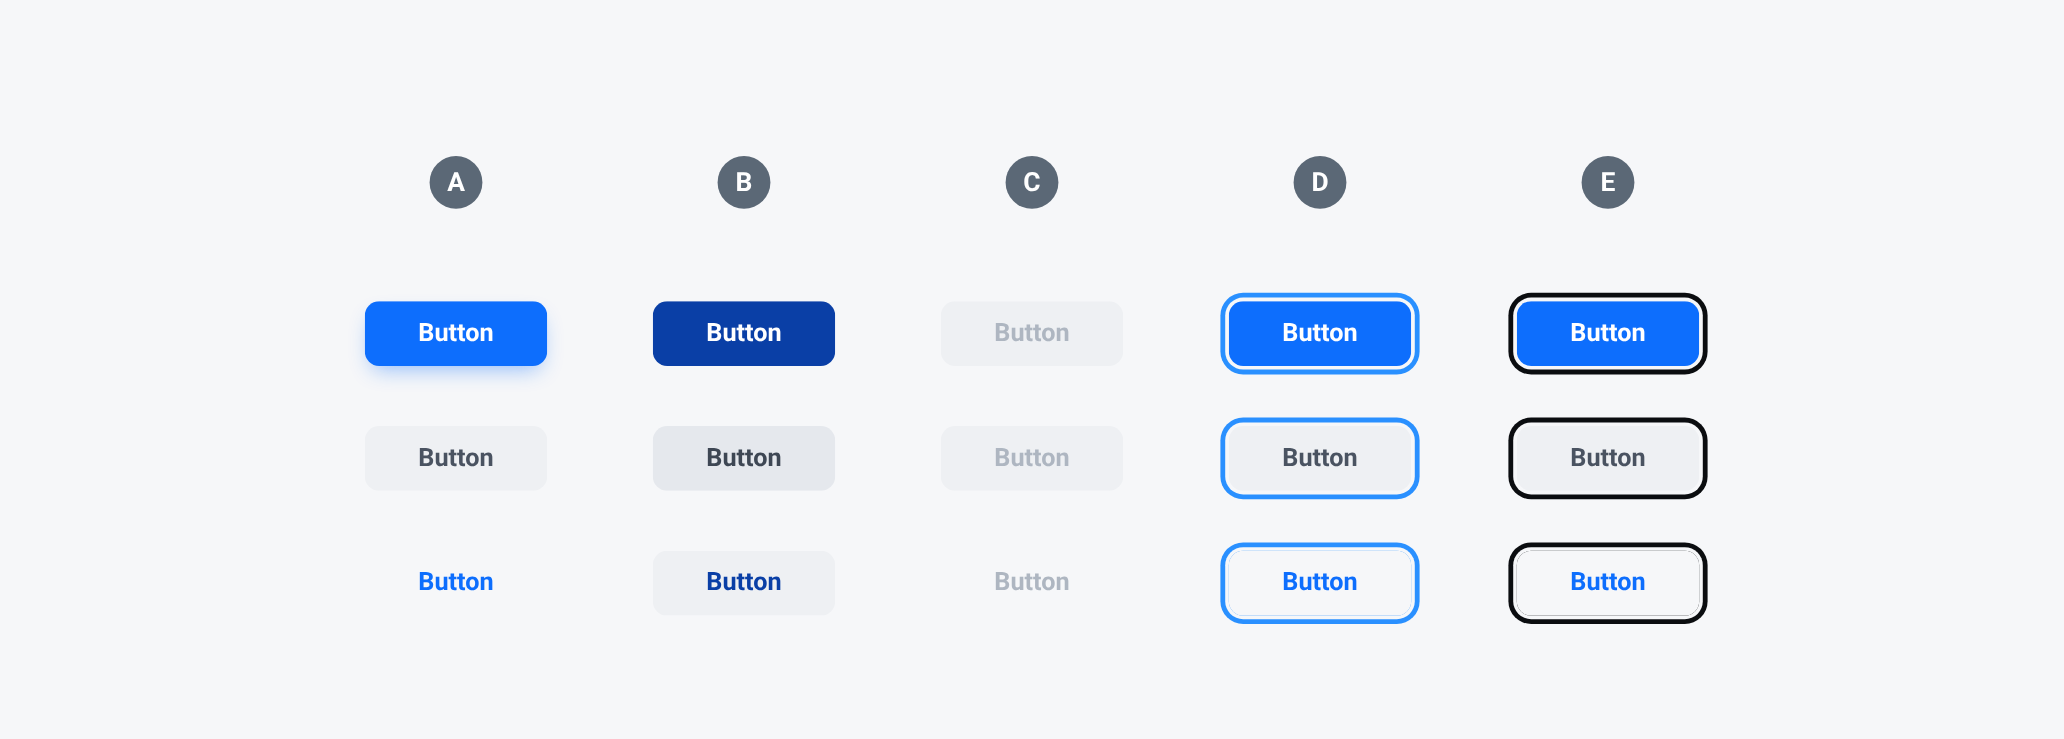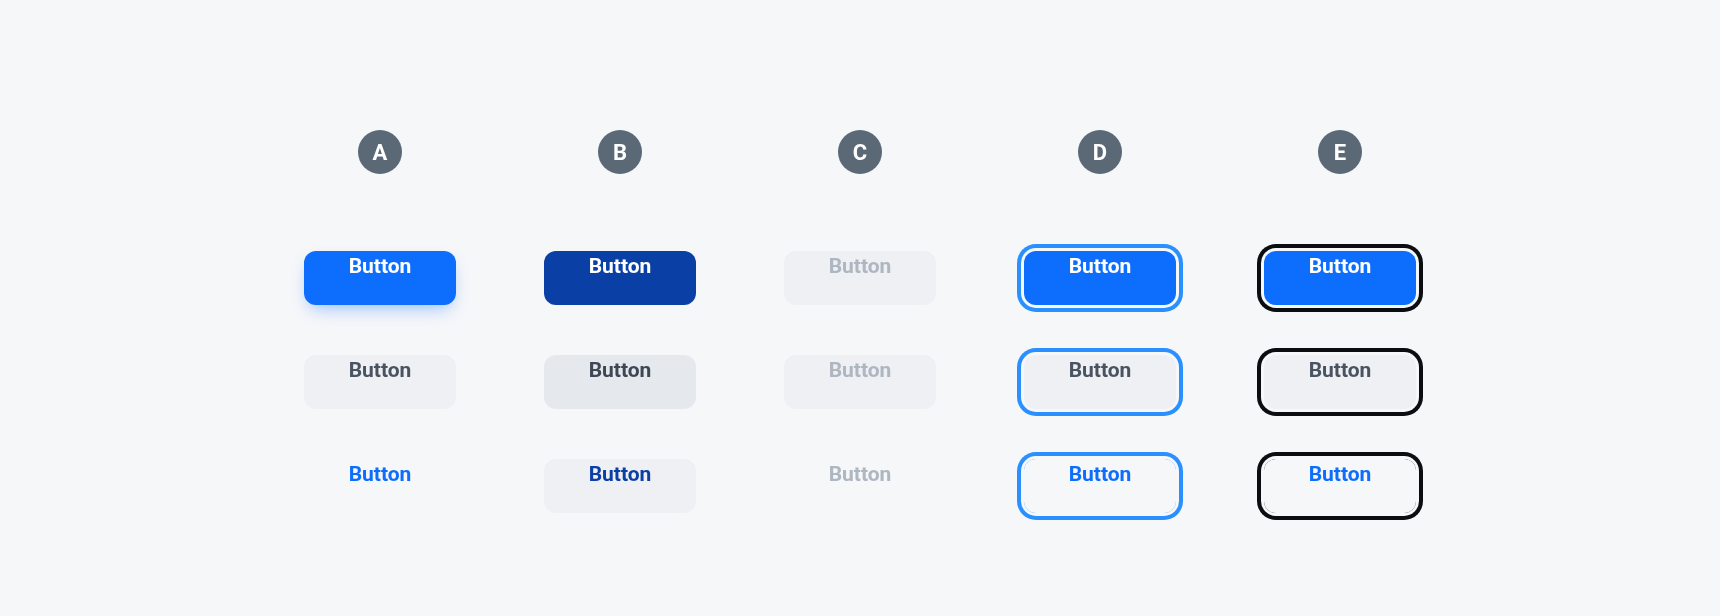--- a/index.html
+++ b/index.html
@@ -25,21 +25,21 @@
     border-radius: 50%;
     background: #5b6876;
     color: #ffffff;
     display: flex; align-items: center; justify-content: center;
     font-weight: 700; font-size: 22px;
   }
   .btn {
     min-width: 152px;
     height: 54px;
     border-radius: 12px;
-    display: flex; justify-content: center;
+    display: flex; align-items: center; justify-content: center;
     font-weight: 700; font-size: 21px;
     border: 3.5px solid transparent;
     position: relative;
     user-select: none;
     margin-top: 44px;
   }
   
   .a1 { background:#0d6efd; color:#fff; box-shadow:0 8px 18px -6px rgba(13,110,253,.45); }
   .a2 { background:#eef0f3; color:#4a5361; }
   .a3 { background:transparent; color:#0d6efd; }

